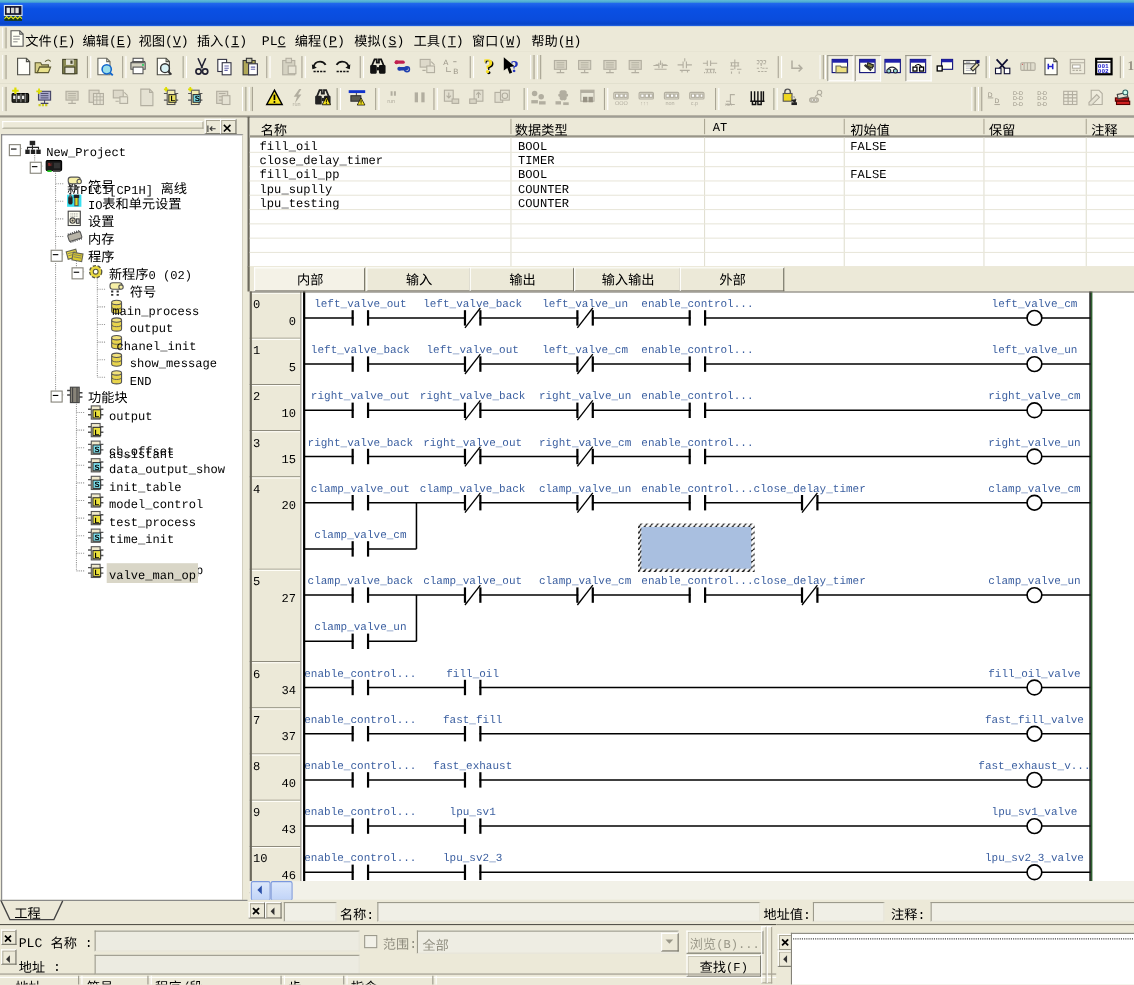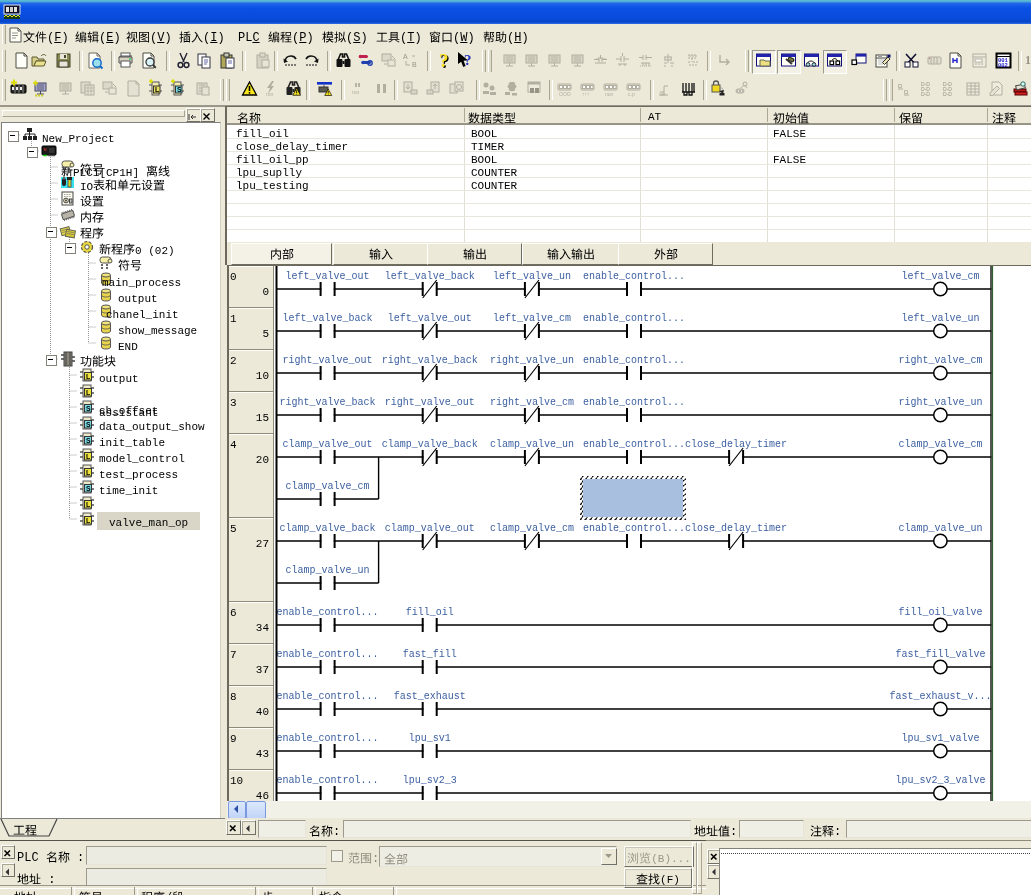--- a/index.html
+++ b/index.html
@@ -869,21 +869,21 @@
           <rect x="5.5" y="5.5" width="7" height="7.5" fill="#ece23c" stroke="#333"></rect>
           <text x="7" y="12" font-size="7" font-weight="bold" fill="#000" font-family="Liberation Sans">L</text>
         </svg>
 <div class="ab" style="left:95px;top:373px;white-space:nowrap;padding:0 2px"><span style="font:11px 'Liberation Mono',monospace;position:relative;top:13px">valve_auto_op</span></div>
 <svg class="ic" style="left:77px;top:388px" viewBox="0 0 17 17" width="16" height="16">
           <path d="M1 5h3M1 10h3M12 5h3M12 10h3" stroke="#555" stroke-width="1.3"></path>
           <rect x="4" y="2" width="8" height="12" fill="#efe9cc" stroke="#555"></rect>
           <rect x="5.5" y="5.5" width="7" height="7.5" fill="#ece23c" stroke="#333"></rect>
           <text x="7" y="12" font-size="7" font-weight="bold" fill="#000" font-family="Liberation Sans">L</text>
         </svg>
-<div class="ab" style="left:95px;top:389px;white-space:nowrap; background:#d9d6c7;padding:0 12px"><span style="font:11px 'Liberation Mono',monospace;position:relative;top:1px">valve_man_op</span></div>
+<div class="ab" style="left:95px;top:389px;white-space:nowrap; background:#d9d6c7;padding:0 2px"><span style="font:11px 'Liberation Mono',monospace;position:relative;top:1px">valve_man_op</span></div>
 </div>
 </div>
 <div class="ab" style="left:225px;top:106px;width:806px;height:136px;background:#fff;border-left:2px solid #6c695c;border-top:1px solid #6c695c">
 <div class="ab" style="left:0;top:0;width:804px;height:16px;background:#ece9d8;border-bottom:2px solid #989488"></div>
 <div class="ab" style="left:10px;top:2px"><svg class="cj" width="24" height="12" viewBox="0 0 200 100" fill="#000" style="vertical-align:-2px">
           <use href="#g540d"></use>
           <use href="#g79f0" x="100"></use>
         </svg></div>
 <div class="ab" style="left:241px;top:2px"><svg class="cj" width="48" height="12" viewBox="0 0 400 100" fill="#000" style="vertical-align:-2px">
           <use href="#g6570"></use>

